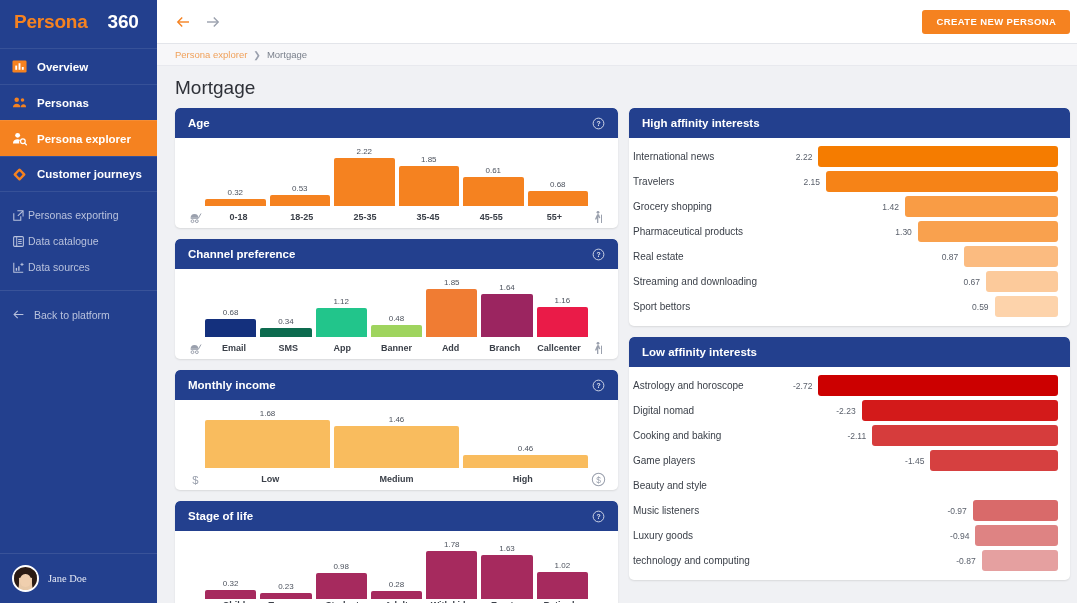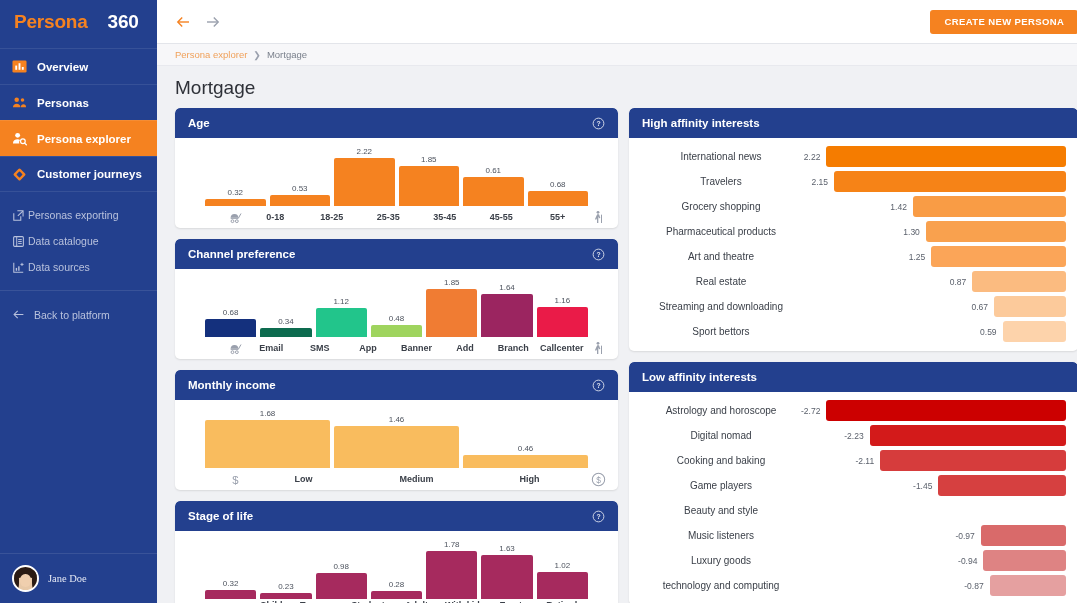--- a/index.html
+++ b/index.html
@@ -142,27 +142,27 @@
   }
   .card-head .ttl { flex: 1 1 auto; }
   .help-ic { cursor: pointer; line-height: 0; opacity: 0.85; }
 
   
   .colchart { padding: 8px 10px 0 10px; height: 90px; display: flex; flex-direction: column; }
   .plot { flex: 1 1 auto; display: flex; align-items: flex-end; gap: 4px; padding: 0 20px; }
   .colgroup { flex: 1 1 0; display: flex; flex-direction: column; align-items: stretch; justify-content: flex-end; }
   .colval { font-size: 8px; color: #4d535e; text-align: center; margin-bottom: 2px; }
   .colbar { width: 100%; border-radius: 2px 2px 0 0; }
-  .axis { height: 22px; display: flex; align-items: center; gap: 4px; margin-left: 40px; }
+  .axis { height: 22px; display: flex; align-items: center; gap: 4px; }
   .axis .edge-ic { width: 20px; flex: 0 0 20px; display:flex; align-items:center; justify-content:center; line-height:0; }
   .axis .labels { flex: 1 1 auto; display: flex; gap: 4px; }
   .collabel { flex: 1 1 0; text-align: center; font-size: 9px; font-weight: bold; color: #3b4049; }
 
   
-  .afflist { padding: 6px 12px 7px 12px; text-align: center; }
+  .afflist { padding: 6px 12px 7px 4px; }
   .affrow { display: flex; align-items: center; height: 25px; }
   .afflabel { width: 160px; flex: 0 0 160px; font-size: 10px; color: #3b4049; }
   .afftrack { flex: 1 1 auto; display: flex; align-items: center; justify-content: flex-end; position: relative; height: 21px; }
   .affval { font-size: 8.5px; color: #5b616c; margin-right: 6px; white-space: nowrap; }
   .affbar { height: 21px; border-radius: 3px; }
 </style>
 </head>
 <body>
 
 <div class="app">
@@ -607,27 +607,20 @@
                 </div>
               </div>
               <div class="affrow">
                 <div class="afflabel">Pharmaceutical products</div>
                 <div class="afftrack">
                   <span class="affval">1.30</span>
                   <span class="affbar" style="width: 140.541px; background: rgb(249, 161, 78);"></span>
                 </div>
               </div>
               <div class="affrow">
-                <div class="afflabel">Art and theatre</div>
-                <div class="afftrack">
-                  <span class="affval">1.25</span>
-                  <span class="affbar" style="width: 135.135px; background: rgb(251, 165, 88);"></span>
-                </div>
-              </div>
-              <div class="affrow">
                 <div class="afflabel">Real estate</div>
                 <div class="afftrack">
                   <span class="affval">0.87</span>
                   <span class="affbar" style="width: 94.0541px; background: rgb(251, 187, 128);"></span>
                 </div>
               </div>
               <div class="affrow">
                 <div class="afflabel">Streaming and downloading</div>
                 <div class="afftrack">
                   <span class="affval">0.67</span>

